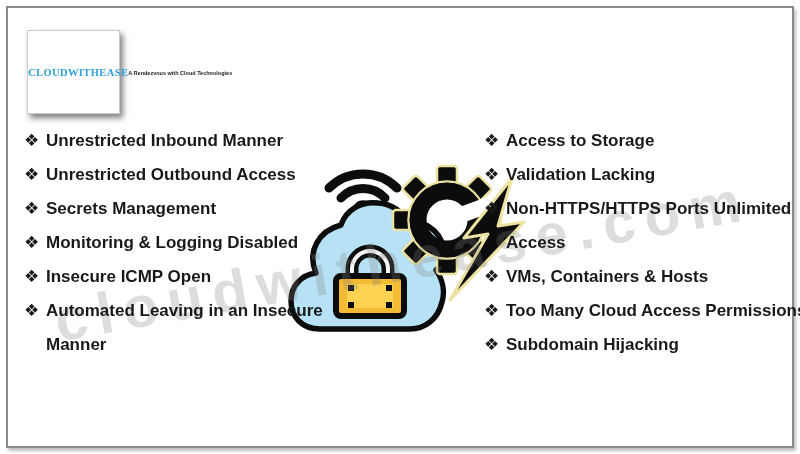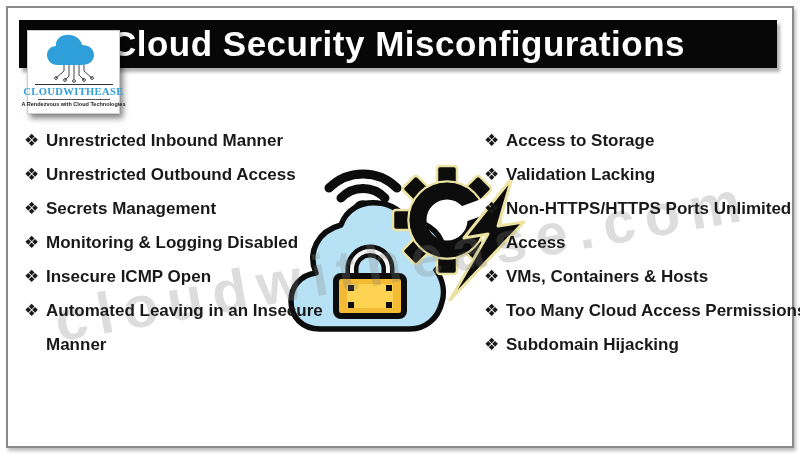--- a/index.html
+++ b/index.html
@@ -17,21 +17,21 @@
   .titlebar{
     position:absolute;left:19px;top:20px;width:758px;height:48px;
     background:#070707;color:#ffffff;display:flex;align-items:center;justify-content:center;
     font-size:35px;font-weight:800;letter-spacing:0.5px;
     box-shadow:3px 4px 3px #b2b2b2;z-index:5;
   }
   
   .logo{
     position:absolute;left:27px;top:30px;width:91px;height:82px;background:#ffffff;
     border:1px solid #cccccc;box-shadow:3px 4px 6px rgba(0,0,0,0.5);z-index:6;
-    display:flex;flex-direction:column;align-items:center;
+    display:flex;align-items:center;
   }
   .logo svg{display:block;margin-top:2px;}
   .l-line{width:78px;border-top:1px solid #333;margin-top:1px;}
   .l-line2{width:72px;border-top:1px solid #555;margin-top:2px;}
   .l-name{
     font-family:"Liberation Serif","DejaVu Serif",serif;font-weight:bold;
     font-size:10.5px;color:#2e9fd8;letter-spacing:0.4px;margin-top:1px;white-space:nowrap;
   }
   .l-tag{font-size:5.5px;font-weight:bold;color:#1a1a1a;margin-top:1px;white-space:nowrap;}
   
@@ -55,23 +55,20 @@
 </style>
 </head>
 <body>
 
 <div id="stage">
 
   <div class="frame"></div>
 
   <div class="watermark">cloudwithease.com</div>
 
-  <div class="titlebar">
-    <span>Cloud Security Misconfigurations</span>
-  </div>
 
   <div class="logo">
     <svg width="80" height="50" viewBox="0 0 80 50">
       <path d="M24,32 C17,32 13,27 13,22 C13,17 17,13 22,13 C21,6 28,1 36,2 C43,3 47,7 48,12 C55,12 60,16 60,22 C60,28 55,32 48,32 Z" fill="#2e9fd8"></path>
       <g stroke="#444" stroke-width="1" fill="none">
         <path d="M30,32 v6 l-8,7"></path>
         <path d="M35,32 v11 l-4,4"></path>
         <path d="M40,32 v14"></path>
         <path d="M45,32 v10 l5,5"></path>
         <path d="M50,32 v6 l8,7"></path>

